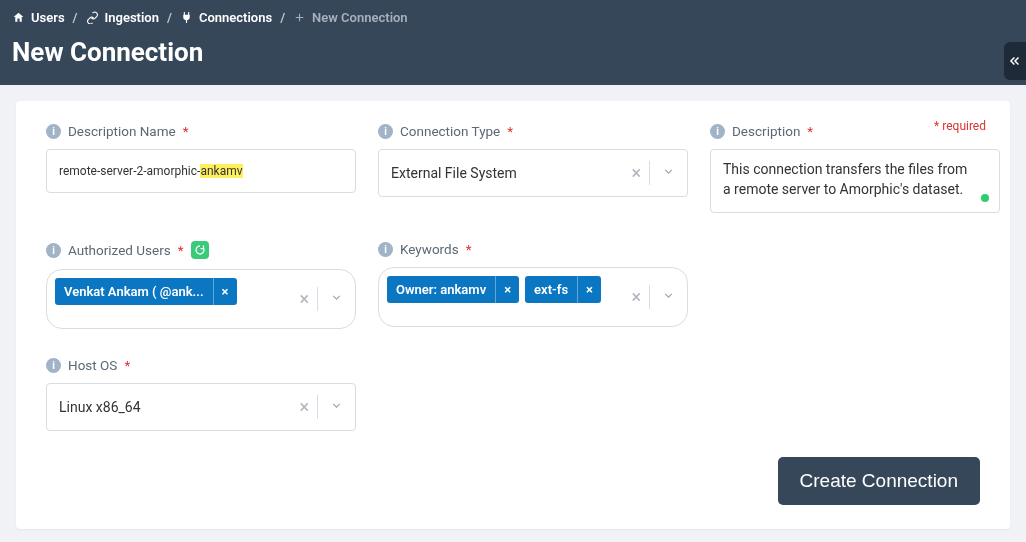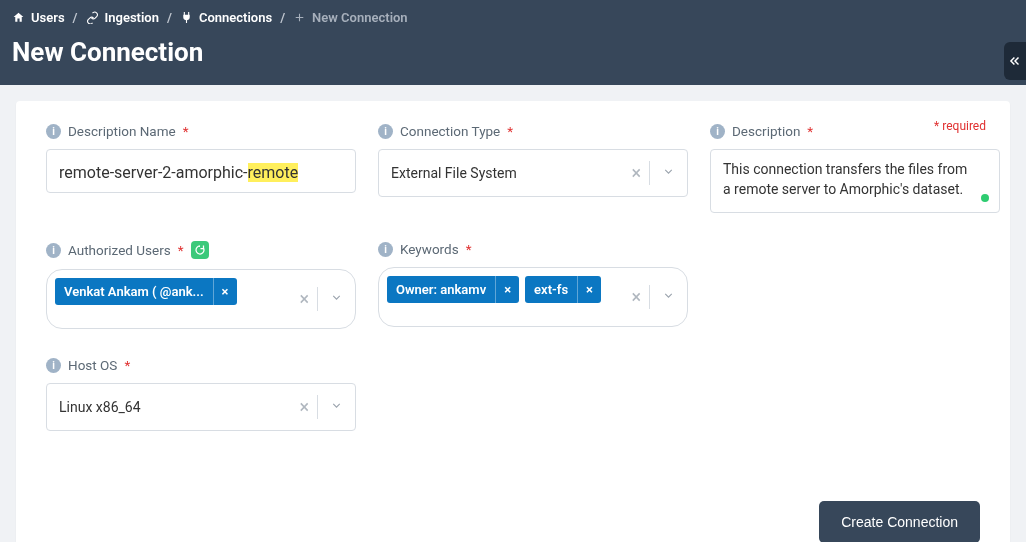--- a/index.html
+++ b/index.html
@@ -102,24 +102,24 @@
   .refresh-badge svg { width: 12px; height: 12px; fill: #fff; }
   .highlight-part {
     background: #ffef5c;
   }
   .fake-input {
     width: 100%;
     min-height: 44px;
     border: 1px solid #d8dde3;
     border-radius: 4px;
     padding: 10px 12px;
-    font-size: 16px;
+    font-size: 12px;
     color: #333;
     display: flex;
-    align-items: flex-end;
+    align-items: center;
     position: relative;
   }
   .select-box {
     width: 100%;
     height: 48px;
     border: 1px solid #d8dde3;
     border-radius: 4px;
     display: flex;
     align-items: center;
     font-size: 14px;
@@ -225,24 +225,23 @@
     display: flex;
     justify-content: flex-end;
     margin-top: 26px;
   }
   .primary-btn {
     background: #37475a;
     color: #fff;
     border: none;
     border-radius: 5px;
     padding: 13px 22px;
-    font-size: 14px;
+    font-size: 19px;
     font-weight: 500;
     cursor: pointer;
-    margin-top: 44px;
   }
   .icon-svg { width: 13px; height: 13px; fill: currentColor; }
   .row-span-tall { min-height: 60px; }
 </style>
 </head>
 <body>
 
 <div class="header">
   <div class="breadcrumb">
     <span class="crumb">
@@ -289,21 +288,21 @@
     <div class="form-grid">
 
       <div>
         <div class="field-label">
           <span class="info-icon">i</span>
           <span>Description Name</span>
           <span class="req">*</span>
         </div>
         <div class="fake-input">
           <span>remote-server-2-amorphic-</span>
-            <span class="highlight-part">remote</span>
+            <span class="highlight-part">ankamv</span>
         </div>
       </div>
 
       <div>
         <div class="field-label">
           <span class="info-icon">i</span>
           <span>Connection Type</span>
           <span class="req">*</span>
         </div>
         <div class="select-box">

